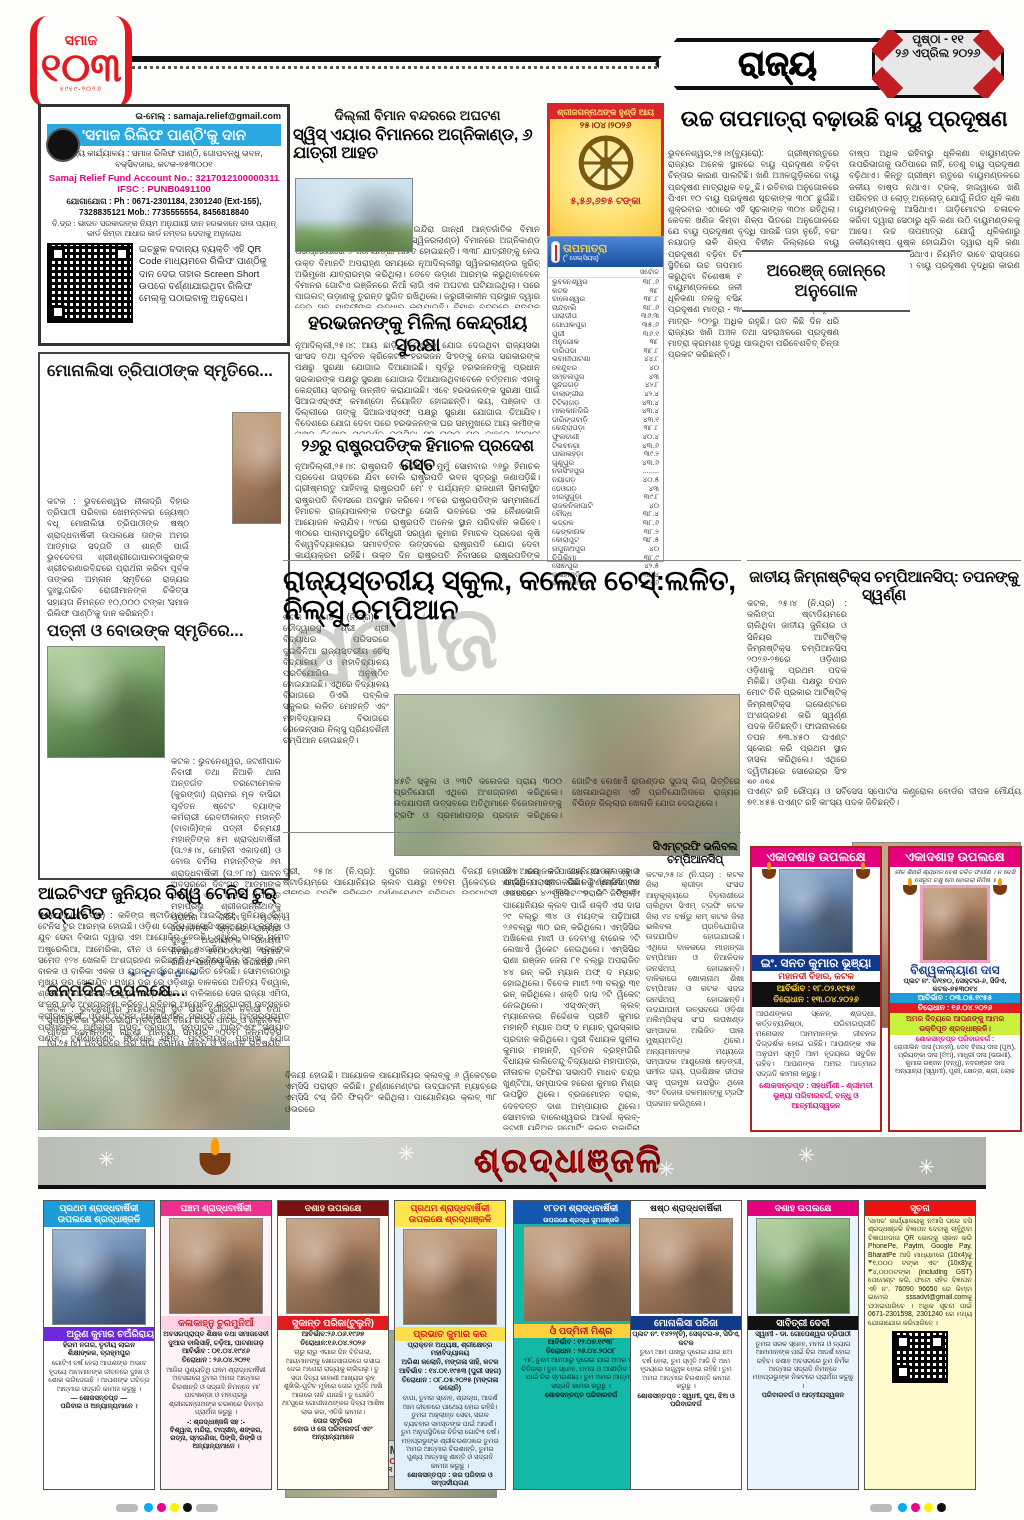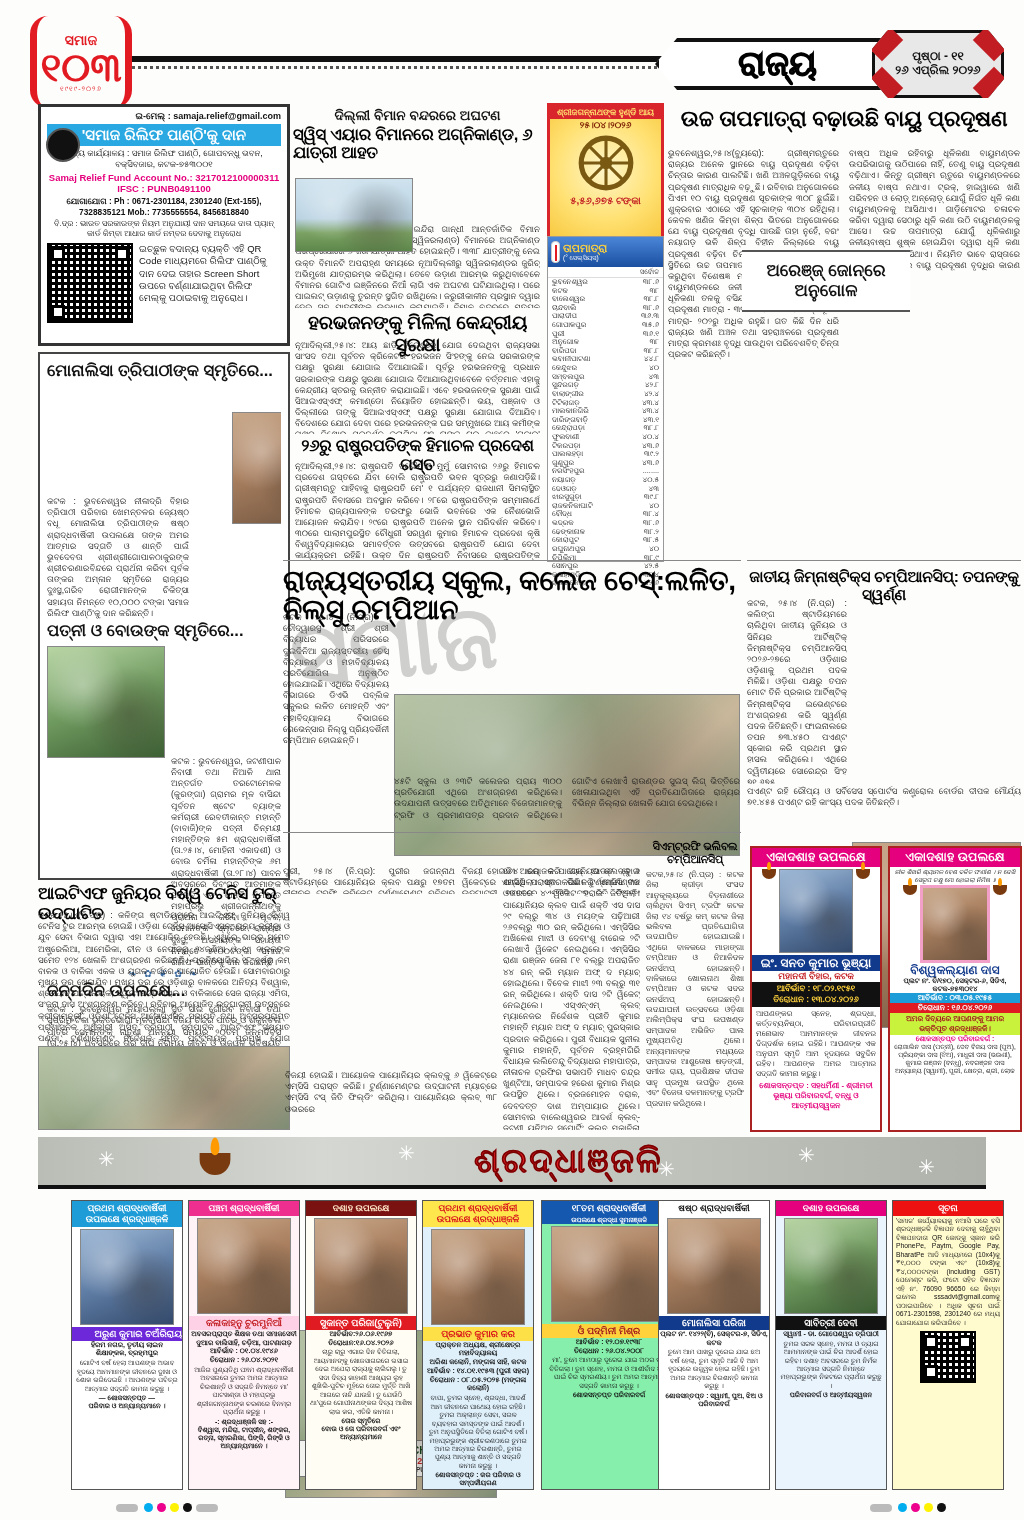--- a/index.html
+++ b/index.html
@@ -23,23 +23,23 @@
      border-radius:18px;display:flex;flex-direction:column;align-items:center;justify-content:center;color:#e21b23;}
   #brand{font-size:14px;font-weight:bold;}
   #anniv{font-size:40px;font-weight:bold;line-height:.9;}
   #years{font-size:7px;letter-spacing:1px;}
   #top-rule{left:132px;top:56px;width:548px;height:6px;background:#111;}
   #top-dots{left:132px;top:66px;width:548px;height:3px;
      background:repeating-linear-gradient(90deg,#555 0 3px,transparent 3px 6px);}
   #section-ribbon{left:655px;top:38px;width:245px;height:52px;background:#fff;border:4px solid #111;border-radius:8px;
      clip-path:polygon(0 50%,9% 0,100% 0,100% 100%,9% 100%);display:flex;align-items:center;justify-content:center;}
   #section-name{font-size:34px;font-weight:bold;color:#111;-webkit-text-stroke:1px #000;}
-  #page-box{left:872px;top:30px;width:132px;height:68px;background:#e8e8e8;border:3px solid #111;border-radius:22px;
+  #page-box{left:872px;top:30px;width:132px;height:68px;background:#e8e8e8;border:3px solid #111;border-radius:10px;
      clip-path:polygon(12% 0,88% 0,100% 28%,100% 72%,88% 100%,12% 100%,0 72%,0 28%);
-     display:flex;flex-direction:column;align-items:center;justify-content:center;line-height:1.15;}
+     display:flex;flex-direction:column;align-items:center;justify-content:flex-start;line-height:1.15;}
   #page-box .corner{position:absolute;width:30px;height:30px;background:#c21d22;z-index:-1;}
   #page-num{font-size:12px;font-weight:bold;}
   #page-date{font-size:12px;font-weight:bold;}
   
   #relief{left:38px;top:104px;width:252px;height:242px;border:3px solid #333;padding:4px 6px;background:#fff;}
   #relief .email{font-size:9px;font-weight:bold;text-align:right;}
   #relief .title{background:#29a8e1;color:#fff;font-size:15px;font-weight:bold;text-align:center;margin:2px 0;
      padding:2px 0;position:relative;}
   #relief .office{font-size:8.5px;text-align:center;}
   #relief .acct{color:#e5007d;font-weight:bold;font-size:9.5px;text-align:center;margin-top:2px;}
@@ -106,21 +106,21 @@
   .diya{width:14px;height:10px;background:#7a3a10;border-radius:0 0 10px 10px;position:relative;display:inline-block;}
   .diya::after{content:"";position:absolute;left:5px;top:-7px;width:4px;height:8px;background:#ff9b00;border-radius:50% 50% 50% 50%/60% 60% 40% 40%;}
   
   #sbanner{left:38px;top:1137px;width:948px;height:52px;background:linear-gradient(90deg,#b9bdb6,#d5d8d2 30%,#c2c6bf 60%,#aeb2ab);
      border-bottom:4px solid #111;overflow:hidden;}
   #sbanner .flower{position:absolute;color:#fff;font-size:20px;}
   #sbanner-title{position:absolute;left:46%;top:4px;font-size:34px;font-weight:bold;color:#e01b22;
      -webkit-text-stroke:.5px #7a0000;letter-spacing:2px;}
   #sbanner .diya{transform:scale(2.2);left:170px;top:22px;position:absolute;}
   
-  .obit{position:absolute;top:1200px;height:290px;border:1px solid #555;background:#fff;overflow:hidden;margin-left:28px;}
+  .obit{position:absolute;top:1200px;height:290px;border:1px solid #555;background:#fff;overflow:hidden;}
   .ob-head{font-weight:bold;text-align:center;font-size:9px;line-height:1.2;padding:2px 1px;}
   .ob-head2{font-weight:bold;text-align:center;font-size:6.5px;}
   .ob-name{font-weight:bold;text-align:center;font-size:9.5px;padding:1px 0;}
   .ob-line{font-size:7px;text-align:center;font-weight:bold;line-height:1.25;}
   .ob-body{font-size:6.8px;text-align:center;padding:1px 3px;line-height:1.25;}
   .ob-foot{font-size:6.8px;text-align:center;font-weight:bold;}
   .ob-photo{margin:2px auto;width:86%;height:96px;}
   
   .dot{display:inline-block;width:9px;height:9px;border-radius:50%;margin-right:4px;vertical-align:middle;}
   .pill{display:inline-block;width:22px;height:8px;border-radius:4px;background:#bbb;margin-right:6px;vertical-align:middle;}
@@ -149,21 +149,21 @@
     <div id="page-date">୨୬ ଏପ୍ରିଲ ୨୦୨୬</div>
   </div>
 
   <div class="abs" id="relief">
     <div class="email">ଇ-ମେଲ୍ : samaja.relief@gmail.com</div>
     <div class="title">'ସମାଜ ରିଲିଫ ପାଣ୍ଠି'କୁ ଦାନ</div>
     <div class="office">ମୁଖ୍ୟ କାର୍ଯ୍ୟାଳୟ : ସମାଜ ରିଲିଫ ପାଣ୍ଠି, ଗୋପବନ୍ଧୁ ଭବନ, ବକ୍ସିବଜାର, କଟକ-୭୫୩୦୦୧</div>
     <div class="acct">Samaj Relief Fund Account No.: 3217012100000311</div>
     <div class="ifsc">IFSC : PUNB0491100</div>
     <div class="phones">ଯୋଗାଯୋଗ : Ph : 0671-2301184, 2301240 (Ext-155), 7328835121  Mob.: 7735555554, 8456818840</div>
-    <div class="note">ବି.ଦ୍ର : ଭାରତ ସରକାରଙ୍କ ନିୟମ ଅନୁଯାୟୀ ଦାନ ସମୟରେ ଦାତା ପ୍ୟାନ୍ କାର୍ଡ କିମ୍ବା ଆଧାର କାର୍ଡ ନମ୍ବର ଦେବାକୁ ଅନୁରୋଧ</div>
+    <div class="note">ବି.ଦ୍ର : ଭାରତ ସରକାରଙ୍କ ନିୟମ ଅନୁଯାୟୀ ଦାନ ହରଭଜନେ ଦାତା ପ୍ୟାନ୍ କାର୍ଡ କିମ୍ବା ଆଧାର କାର୍ଡ ନମ୍ବର ଦେବାକୁ ଅନୁରୋଧ</div>
     <div class="qr-wrap">
       <div class="qr" style="width:86px;height:80px;flex:0 0 86px;">
           <i class="tl"></i>
           <i class="tr"></i>
           <i class="bl"></i>
         </div>
       <div class="qr-txt">ଇଚ୍ଛୁକ ବଦାନ୍ୟ ବ୍ୟକ୍ତି ଏହି QR Code ମାଧ୍ୟମରେ ରିଲିଫ ପାଣ୍ଠିକୁ ଦାନ ଦେଇ ତାହାର Screen Short ଉପରେ ବର୍ଣ୍ଣାଯାଇଥିବା ରିଲିଫ ମେଲ୍‌କୁ ପଠାଇବାକୁ ଅନୁରୋଧ।</div>
     </div>
   </div>
 
@@ -299,21 +299,21 @@
         </div>
         <div class="trow">
           <span>କେନ୍ଦ୍ରାପଡ଼ା</span>
           <span>୩୮.୮</span>
         </div>
         <div class="trow">
           <span>ଫୁଲବାଣୀ</span>
           <span>୪୦.୪</span>
         </div>
         <div class="trow">
-          <span>ଟିକରପଡ଼ା</span>
+          <span>ଟିଭବନର଼ା</span>
           <span>୪୩.୬</span>
         </div>
         <div class="trow">
           <span>ପାଲଲହଡ଼ା</span>
           <span>୩୯.୨</span>
         </div>
         <div class="trow">
           <span>ଗୁଣୁପୁର</span>
           <span>୪୩.୬</span>
         </div>
@@ -493,21 +493,21 @@
         <div class="ob-head" style="background: rgb(255, 230, 77); color: rgb(216, 18, 26);">ପ୍ରଥମ ଶ୍ରାଦ୍ଧବାର୍ଷିକୀ ଉପଲକ୍ଷେ ଶ୍ରଦ୍ଧାଞ୍ଜଳି</div>
         <div class="ob-photo photo portrait"></div>
         <div class="ob-name" style="background: #fde047; color: rgb(216, 18, 26);">ପ୍ରଭାତ କୁମାର କର</div>
         <div class="ob-line">ପ୍ରାକ୍ତନ ଅଧ୍ୟକ୍ଷ, ଶ୍ରୀକ୍ଷେତ୍ର ମହାବିଦ୍ୟାଳୟ</div>
         <div class="ob-line">ଅରିଶା କଲୋନି, ମଙ୍ଗଳା ସାହି, କଟକ</div>
         <div class="ob-line">ଆବିର୍ଭାବ : ୧୪.୦୧.୧୯୫୩ (ପୁରୀ ସହର)</div>
         <div class="ob-line">ତିରୋଧାନ : ୦୮.୦୫.୨୦୨୫ (ମଙ୍ଗଳା କଲୋନି)</div>
         <div class="ob-body">ବାପା, ତୁମର ସ୍ନେହ, ଶ୍ରଦ୍ଧା, ଆଦର୍ଶ ଆମ ଜୀବନରେ ପାଥେୟ ହୋଇ ରହିଛି। ତୁମର ଅକ୍ଲାନ୍ତ ସେବା, ସରଳ ବ୍ୟବହାର ସମସ୍ତଙ୍କ ପାଇଁ ଆଦର୍ଶ। ତୁମ ଅନୁପସ୍ଥିତିରେ ବିତିଲା ଗୋଟିଏ ବର୍ଷ। ମହାପ୍ରଭୁଙ୍କ ଶ୍ରୀଚରଣଠାରେ ତୁମର ଅମର ଆତ୍ମାର ଚିରଶାନ୍ତି, ତୁମର ପୁଣ୍ୟ ଆତ୍ମାକୁ ଶାନ୍ତି ଓ ସଦ୍‌ଗତି କାମନା କରୁଛୁ ।</div>
         <div class="ob-foot">ଶୋକସନ୍ତପ୍ତ : କର ପରିବାର ଓ ସମ୍ପର୍କୀୟଗଣ</div>
       </div>
-      <div class="obit" style="left: 513px; width: 136px; background: #86efac;">
+      <div class="obit" style="left: 513px; width: 136px; background: #14b8a6;">
         <div class="ob-head" style="background: rgb(21, 88, 176); color: rgb(255, 255, 255);">୧୮ତମ ଶ୍ରାଦ୍ଧବାର୍ଷିକୀ</div>
         <div class="ob-head2" style="background: rgb(21, 88, 176); color: rgb(255, 255, 255);">ଉପଲକ୍ଷେ ଶ୍ରଦ୍ଧା ସୁମନାଞ୍ଜଳି</div>
         <div class="ob-photo photo portrait"></div>
         <div class="ob-name" style="background: rgb(255, 210, 60); color: rgb(160, 22, 28);">ଓଁ ପଦ୍ମିନୀ ମିଶ୍ର</div>
         <div class="ob-line">ଆବିର୍ଭାବ : ୧୨.୦୭.୧୯୩୮</div>
         <div class="ob-line">ତିରୋଧାନ : ୨୬.୦୪.୨୦୦୮</div>
         <div class="ob-body">ମା', ତୁମେ ଆମଠାରୁ ଦୂରେଇ ଯାଇ ଅଠର ବର୍ଷ ବିତିଗଲା। ତୁମ ସ୍ନେହ, ମମତା ଓ ଆଶୀର୍ବାଦ ଆମ ପାଇଁ ଚିର ସ୍ମରଣୀୟ। ତୁମ ଅମର ଆତ୍ମାର ସଦ୍‌ଗତି କାମନା କରୁଛୁ ।</div>
         <div class="ob-foot">ଶୋକସନ୍ତପ୍ତ ପରିବାରବର୍ଗ</div>
       </div>
       <div class="obit" style="left: 630px; width: 112px; background: rgb(255, 255, 255);">

